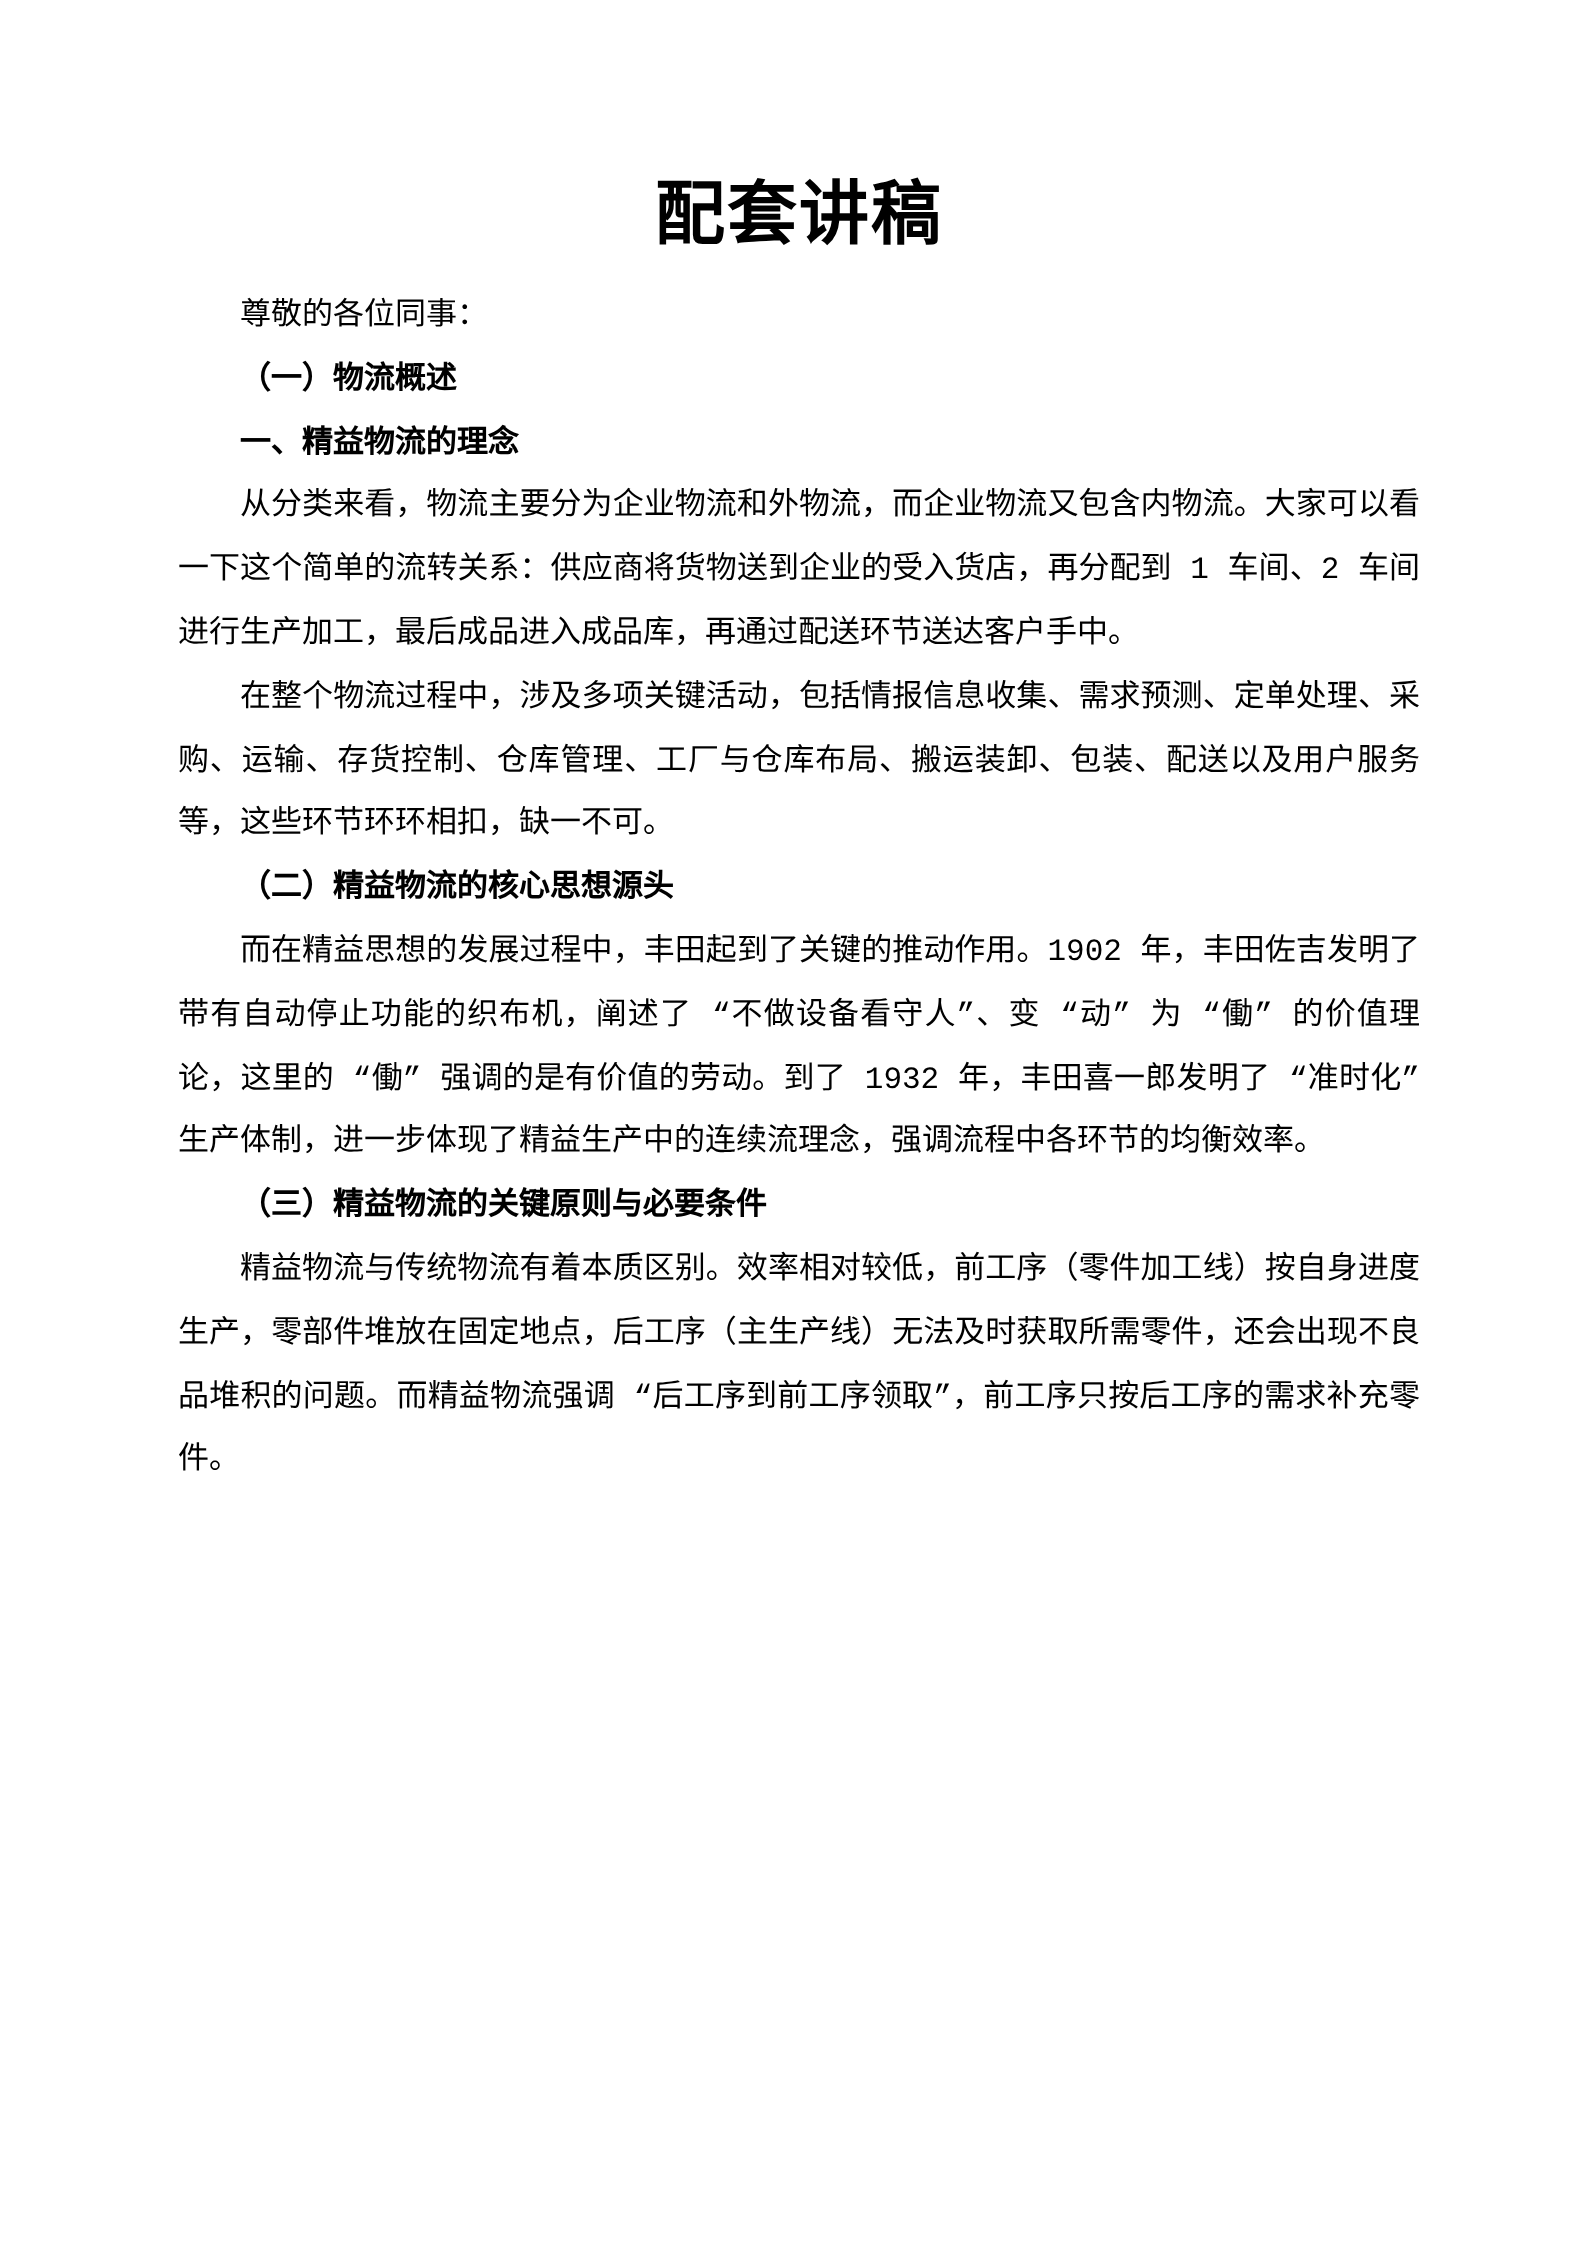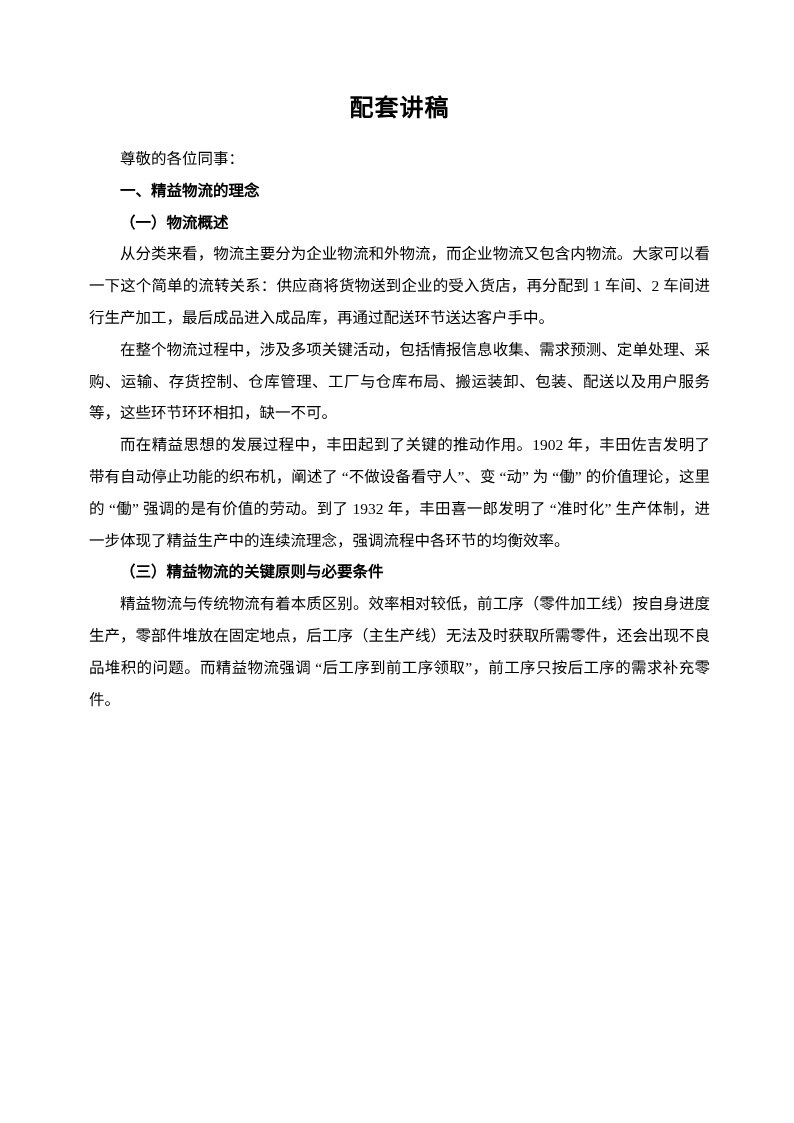--- a/index.html
+++ b/index.html
@@ -16,54 +16,56 @@
   }
   .page {
     box-sizing: border-box;
     width: 794px;
     height: 1123px;
     padding: 86px 84px 30px 89px;
     background: #ffffff;
   }
   .doc-title {
     margin: 0 0 13px 0;
-    font-size: 24px;
+    font-size: 35px;
     font-weight: bold;
     line-height: 44px;
     text-align: center;
     letter-spacing: 1px;
   }
   .doc-body p {
     margin: 0;
     font-size: 15.5px;
     line-height: 31.8px;
     text-indent: 2em;
     text-align: justify;
     word-break: break-all;
+    font-family: Liberation Mono, monospace;
   }
   .doc-body p.heading {
     font-weight: bold;
     text-align: left;
   }
   .doc-body p.salutation {
     text-align: left;
   }
 </style>
 </head>
 <body>
 
 <main class="page">
   <h1 class="doc-title">配套讲稿</h1>
   <section class="doc-body">
     <p class="salutation">尊敬的各位同事：</p>
 
+    <p class="heading">（一）物流概述</p>
+
     <p class="heading">一、精益物流的理念</p>
-
-    <p class="heading">（一）物流概述</p>
     <p>从分类来看，物流主要分为企业物流和外物流，而企业物流又包含内物流。大家可以看一下这个简单的流转关系：供应商将货物送到企业的受入货店，再分配到 1 车间、2 车间进行生产加工，最后成品进入成品库，再通过配送环节送达客户手中。</p>
     <p>在整个物流过程中，涉及多项关键活动，包括情报信息收集、需求预测、定单处理、采购、运输、存货控制、仓库管理、工厂与仓库布局、搬运装卸、包装、配送以及用户服务等，这些环节环环相扣，缺一不可。</p>
 
+    <p class="heading">（二）精益物流的核心思想源头</p>
     <p>而在精益思想的发展过程中，丰田起到了关键的推动作用。1902 年，丰田佐吉发明了带有自动停止功能的织布机，阐述了 “不做设备看守人”、变 “动” 为 “働” 的价值理论，这里的 “働” 强调的是有价值的劳动。到了 1932 年，丰田喜一郎发明了 “准时化” 生产体制，进一步体现了精益生产中的连续流理念，强调流程中各环节的均衡效率。</p>
 
     <p class="heading">（三）精益物流的关键原则与必要条件</p>
     <p>精益物流与传统物流有着本质区别。效率相对较低，前工序（零件加工线）按自身进度生产，零部件堆放在固定地点，后工序（主生产线）无法及时获取所需零件，还会出现不良品堆积的问题。而精益物流强调 “后工序到前工序领取”，前工序只按后工序的需求补充零件。</p>
   </section>
 </main>
 
 </body></html>

